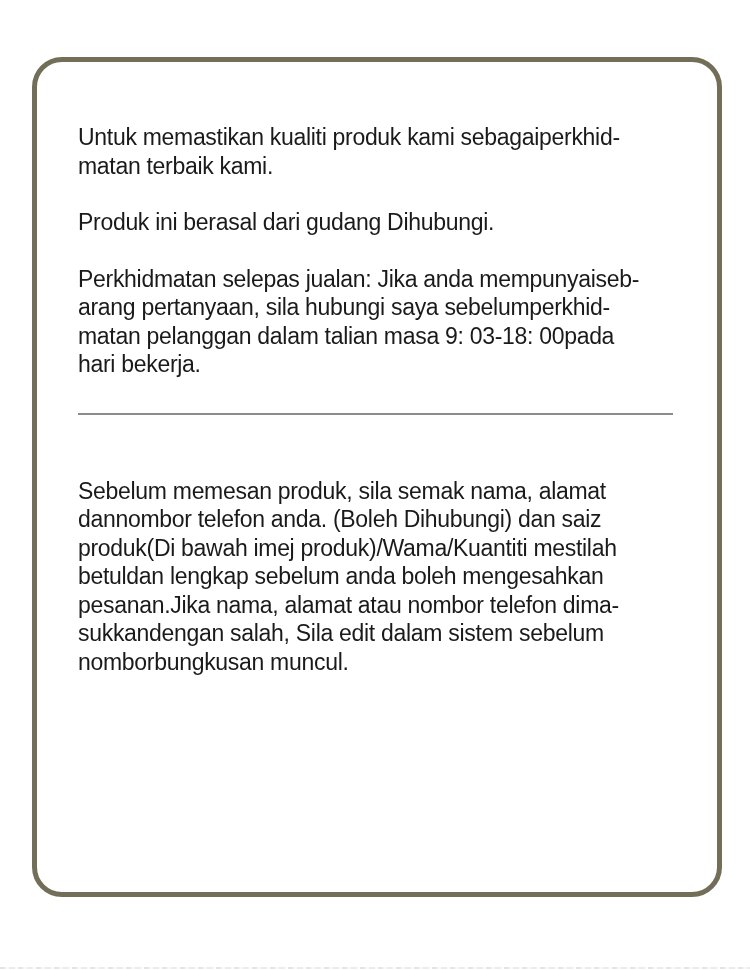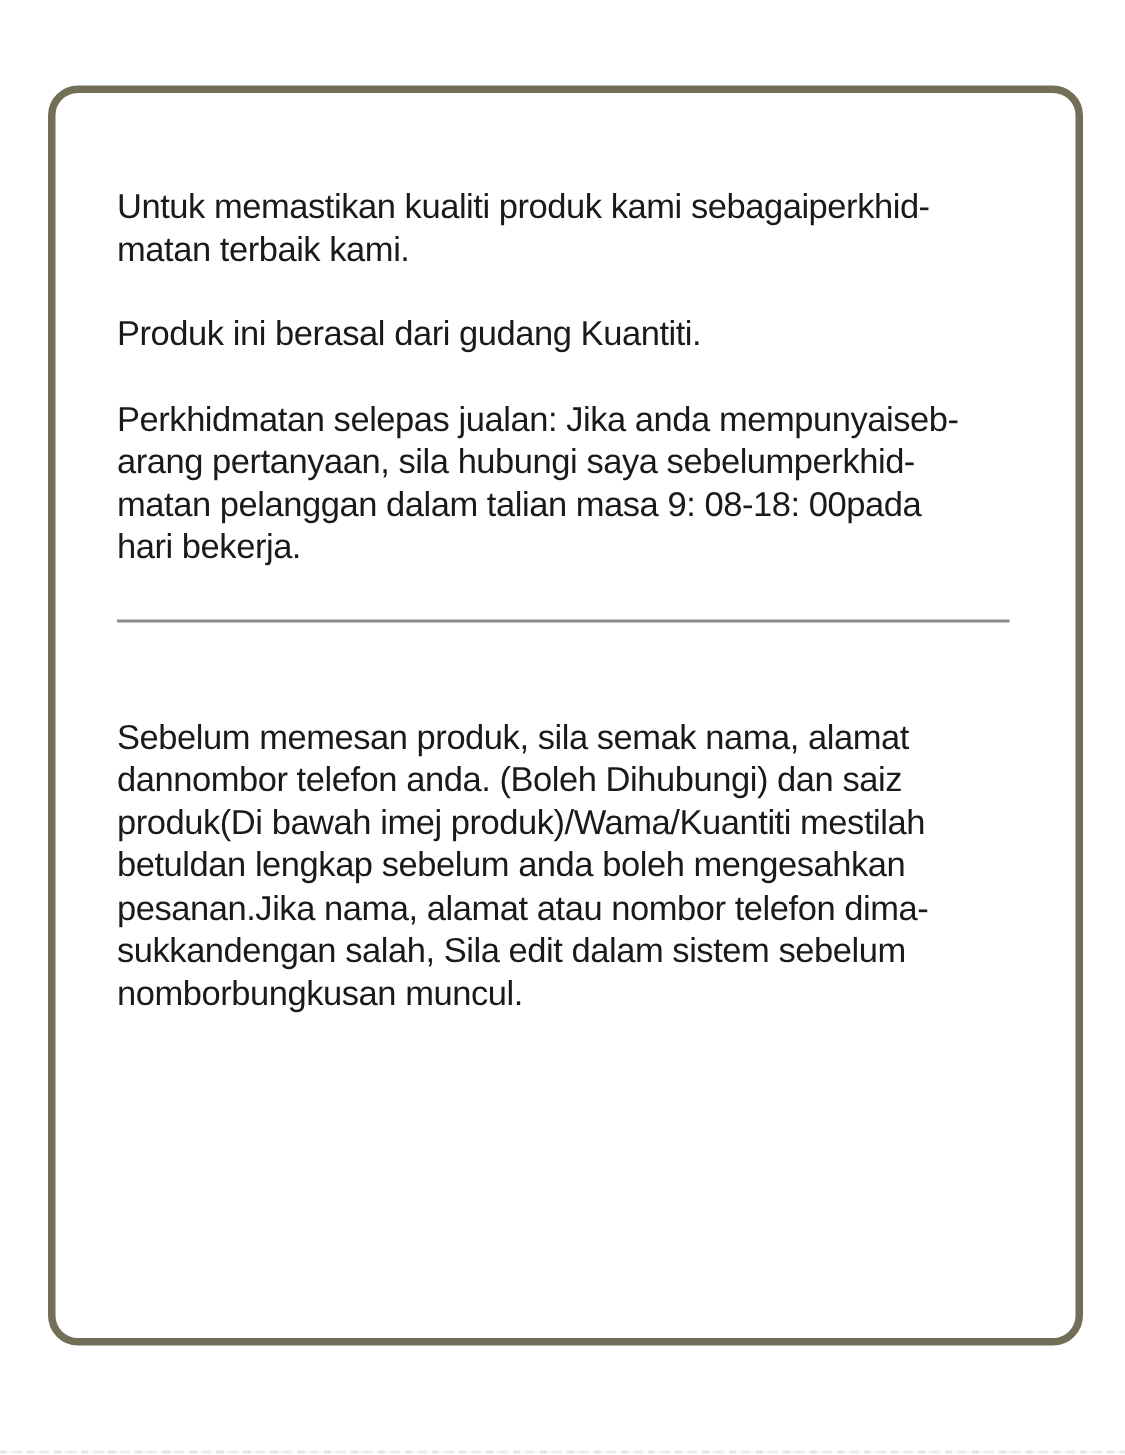--- a/index.html
+++ b/index.html
@@ -15,21 +15,21 @@
     overflow: hidden;
   }
   .card {
     position: absolute;
     left: 32px;
     top: 57px;
     width: 690px;
     height: 840px;
     box-sizing: border-box;
     border: 5px solid var(--card_border, #726e58);
-    border-radius: 20px;
+    border-radius: 30px;
     background: var(--background, #ffffff);
     padding: 61px 44px 0 41px;
   }
   .para {
     font-size: 23px;
     line-height: 28.5px;
     font-weight: 400;
     color: var(--text, #1a1a1a);
     letter-spacing: -0.3px;
     white-space: pre-line;
@@ -57,24 +57,24 @@
       #fafafa 15px, #fafafa 18px
     );
   }
 </style>
 </head>
 <body>
 
 <div class="card">
   <div class="para">Untuk memastikan kualiti produk kami sebagaiperkhid-
 matan terbaik kami.</div>
-  <div class="para">Produk ini berasal dari gudang Kuantiti.</div>
+  <div class="para">Produk ini berasal dari gudang Dihubungi.</div>
   <div class="para">Perkhidmatan selepas jualan: Jika anda mempunyaiseb-
 arang pertanyaan, sila hubungi saya sebelumperkhid-
-matan pelanggan dalam talian masa 9: 08-18: 00pada
+matan pelanggan dalam talian masa 9: 03-18: 00pada
 hari bekerja.</div>
   <hr class="divider">
   <div class="para">Sebelum memesan produk, sila semak nama, alamat
 dannombor telefon anda. (Boleh Dihubungi) dan saiz
 produk(Di bawah imej produk)/Wama/Kuantiti mestilah
 betuldan lengkap sebelum anda boleh mengesahkan
 pesanan.Jika nama, alamat atau nombor telefon dima-
 sukkandengan salah, Sila edit dalam sistem sebelum
 nomborbungkusan muncul.</div>
 </div>

